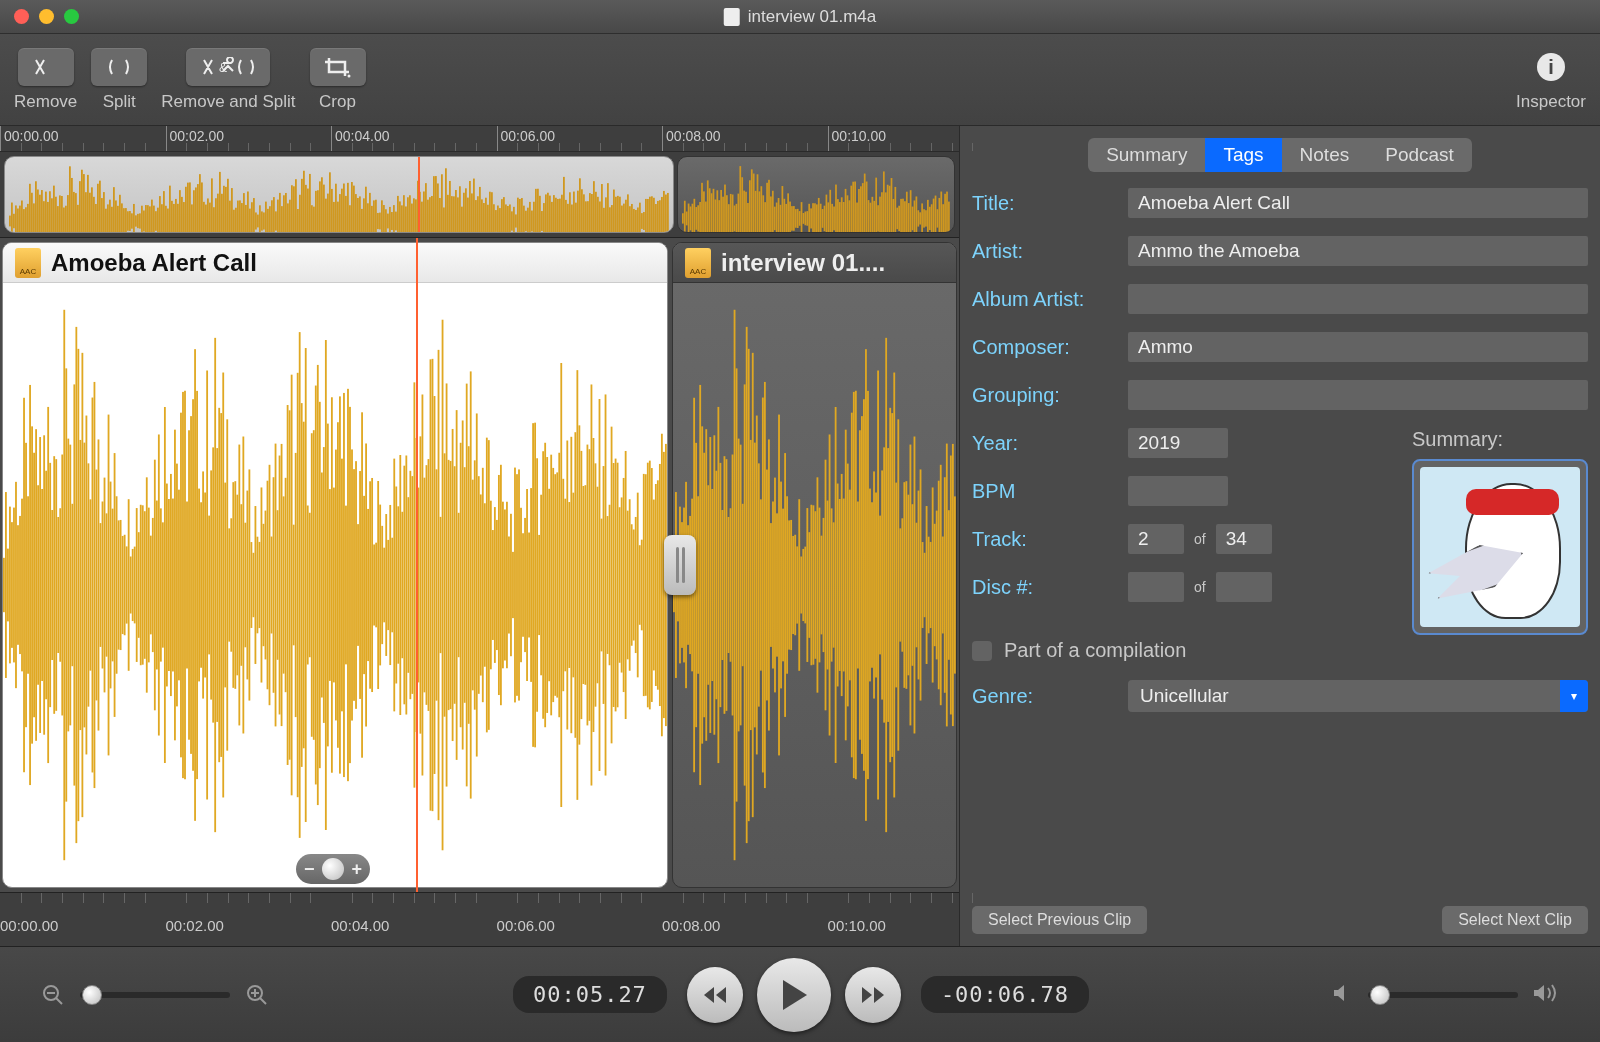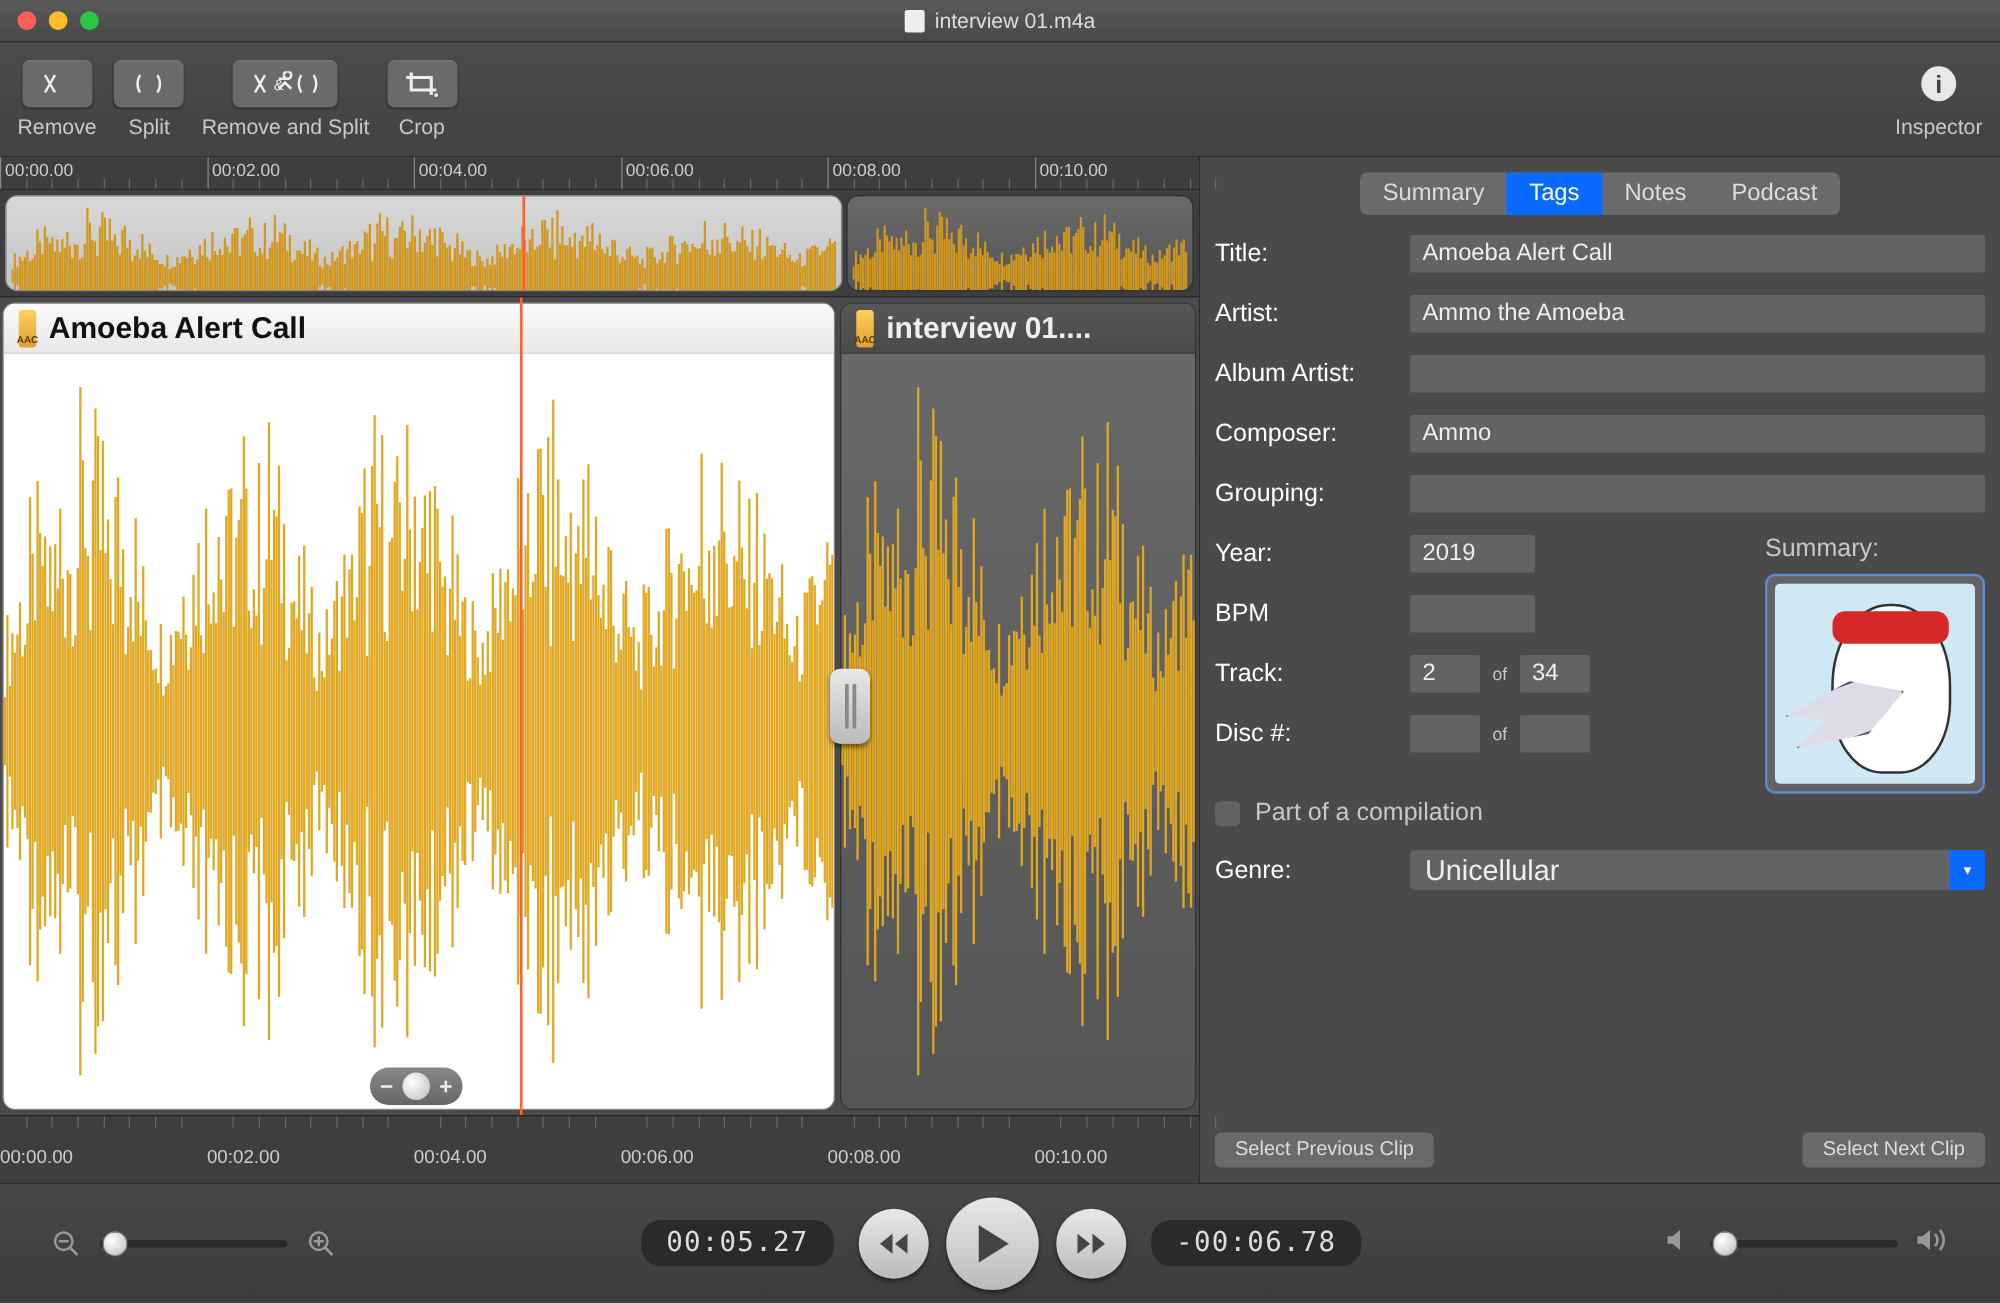--- a/index.html
+++ b/index.html
@@ -41,21 +41,21 @@
 .ov2 { flex: 1; background: linear-gradient(#6a6a6a,#555); border:1px solid #333;}
 .wave-mini { position: absolute; inset: 4px; }
 
 
 .track-area { flex: 1; background: #4a4a4a; display: flex; position: relative; }
 .clip { position: relative; border-radius: 10px; margin: 4px 2px; overflow: hidden; display: flex; flex-direction: column; border:1px solid #888;}
 .clip-a { width: 666px; background: #fff; }
 .clip-b { flex: 1; background: linear-gradient(#6a6a6a,#555); border-color:#333;}
 .clip-header { height: 40px; display: flex; align-items: center; gap: 10px; padding: 0 12px; font-size: 24px; font-weight: 600; color: #111; background: linear-gradient(#fafafa,#e8e8e8); border-bottom: 1px solid #ccc; }
 .clip-b .clip-header { background: linear-gradient(#575757,#4a4a4a); color: #eee; border-bottom-color:#333;}
-.aac-badge { width: 14px; height: 30px; background: linear-gradient(#ffd060,#e0a030); border-radius: 3px; font-size: 8px; color: #5a3a00; display: flex; align-items: flex-end; justify-content: center; padding-bottom: 2px; font-weight: bold;}
+.aac-badge { width: 26px; height: 30px; background: linear-gradient(#ffd060,#e0a030); border-radius: 3px; font-size: 8px; color: #5a3a00; display: flex; align-items: flex-end; justify-content: center; padding-bottom: 2px; font-weight: normal;}
 .clip-wave { flex: 1; position: relative; }
 .playhead { position: absolute; top: 0; bottom: 0; width: 2px; background: #ff6030; left: 416px; z-index: 5; }
 .handle { position: absolute; top: 50%; transform: translateY(-50%); width: 32px; height: 60px; background: linear-gradient(#e8e8e8,#bbb); border-radius: 8px; left: 664px; z-index: 6; display:flex; align-items:center; justify-content:center; gap:3px; box-shadow:0 2px 4px rgba(0,0,0,.5);}
 .handle::before, .handle::after { content:""; width:3px; height:36px; background:#888; border-radius:2px;}
 .zoom-pill { position: absolute; bottom: 8px; left: 296px; width: 74px; height: 30px; background: linear-gradient(#888,#666); border-radius: 15px; display: flex; align-items: center; justify-content: space-between; padding: 0 8px; color:#eee; font-size:18px; font-weight:bold;}
 .zoom-pill .knob { width:22px; height:22px; border-radius:50%; background:radial-gradient(circle at 35% 35%, #fff,#bbb);}
 
 
 .bottom-ruler { height: 54px; background: #3e3e3e; border-top: 1px solid #222; position: relative; }
 .bottom-ruler .tick { position: absolute; top: 6px; font-size: 15px; color: #ccc; }
@@ -63,28 +63,28 @@
 
 
 .waveform { width: 100%; height: 100%; }
 .waveform rect { fill: #e0a822; }
 
 
 .seg-control { display: flex; background: #6a6a6a; border-radius: 6px; overflow: hidden; margin: 4px auto 16px; width: fit-content; }
 .seg-item { padding: 6px 18px; font-size: 19px; color: #ddd; cursor: pointer; }
 .seg-item.active { background: #0a6aff; color: #fff; }
 .form-row { display: flex; align-items: center; margin-bottom: 18px; }
-.form-label { width: 156px; font-size: 20px; color: #ffffff; text-align: left; }
+.form-label { width: 156px; font-size: 20px; color: #7dd3fc; text-align: left; }
 .form-input { flex: 1; height: 30px; background: #636363; border: none; padding: 0 10px; font-size: 19px; color: #eee; border-radius: 2px; }
 .form-input.small { width: 56px; flex: none; }
 .form-input.med { width: 100px; flex: none; }
 .of-label { margin: 0 10px; font-size: 14px; }
 .checkbox { width: 20px; height: 20px; background: #636363; border-radius: 4px; margin-right: 12px; }
 .select { display: flex; align-items: center; background: #636363; height: 32px; border-radius: 4px; flex:1;}
-.select-text { flex: 1; padding: 0 12px; font-size: 23px; color: #eee; }
+.select-text { flex: 1; padding: 0 12px; font-size: 19px; color: #eee; }
 .select-arrow { width: 28px; height: 32px; background: #0a6aff; display: flex; align-items: center; justify-content: center; border-radius: 0 4px 4px 0; color: #fff; font-size: 12px;}
 .artwork-box { width: 176px; height: 176px; background: #636363; border: 2px solid #5a8ad0; border-radius: 8px; padding: 6px; }
 .artwork-img { width: 100%; height: 100%; background: #cfe8f4; border-radius: 4px; display: flex; align-items: center; justify-content: center; }
 .clip-nav { display: flex; justify-content: space-between; margin-top: auto; padding-top: 10px; }
 .nav-btn { background: #6a6a6a; border-radius: 5px; padding: 5px 16px; font-size: 16px; color: #ddd; cursor: pointer; }
 
 
 .transport { height: 96px; background: linear-gradient(#484848,#3c3c3c); border-top: 1px solid #222; display: flex; align-items: center; padding: 0 40px; gap: 20px; }
 .zoom-ctrl { display: flex; align-items: center; gap: 14px; }
 .zoom-icon { width: 26px; height: 26px; color: #999; display:flex; align-items:center; justify-content:center;}

